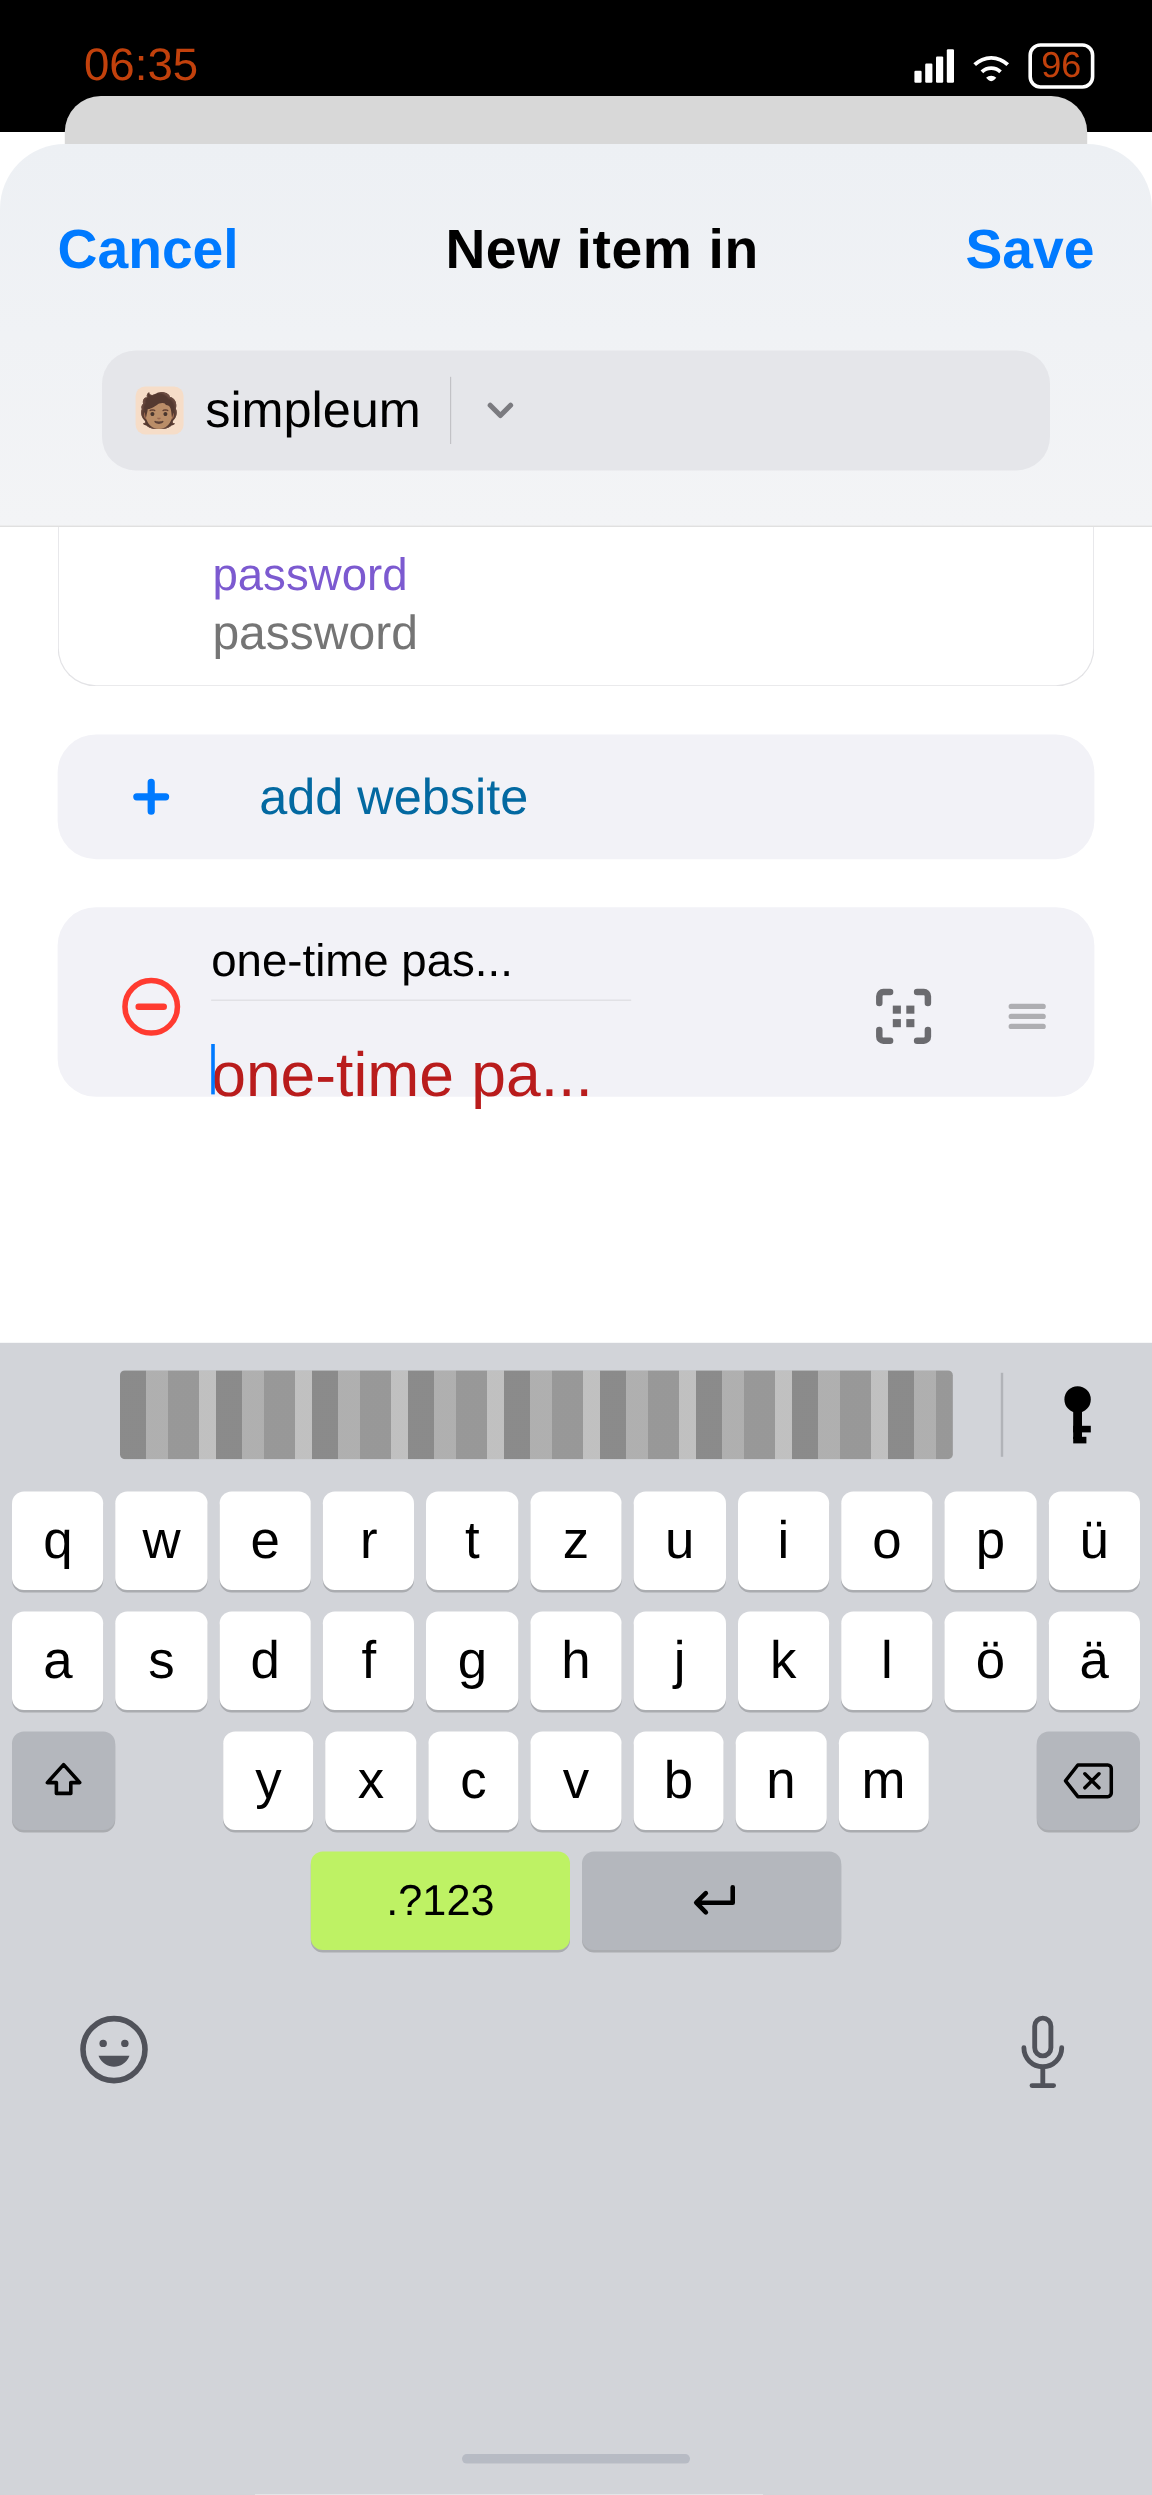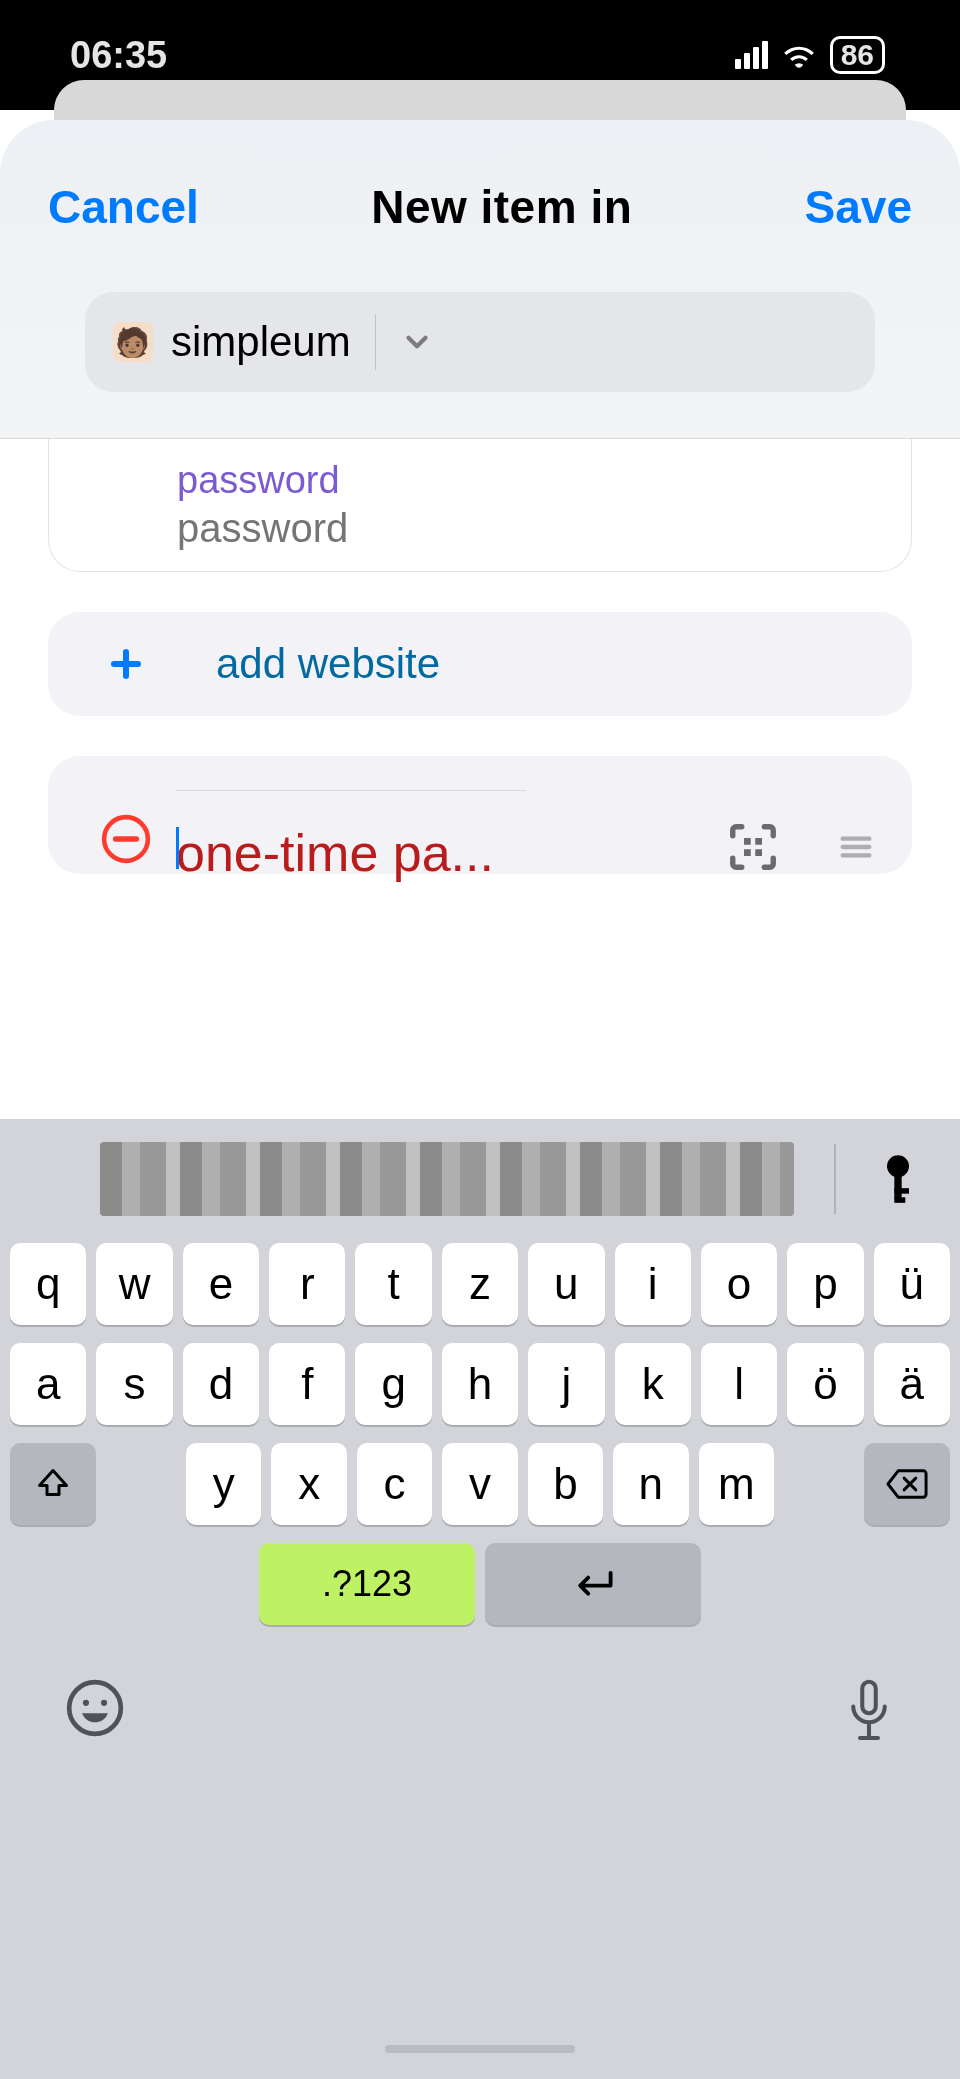--- a/index.html
+++ b/index.html
@@ -1,22 +1,22 @@
 <!DOCTYPE html>
 <html><head>
 <meta charset="utf-8">
 <style>
   * { margin:0; padding:0; box-sizing:border-box; -webkit-font-smoothing:antialiased; }
   html, body { width:960px; height:2079px; font-family:-apple-system,"SF Pro Text","Helvetica Neue",Arial,sans-serif; background:#fff; overflow:hidden; }
 
   
   .status-bar{
-    width:100%; height:110px; background:#000; color:#e5e5e5;
+    width:100%; height:110px; background:#000; color:#c2410c;
     display:flex; align-items:center; justify-content:space-between;
-    padding:0 75px 0 70px; font-size:38px; font-weight:700;
+    padding:0 48px 0 70px; font-size:38px; font-weight:400;
   }
   .status-right{ display:flex; align-items:center; gap:12px; }
   .signal-bars{ display:flex; align-items:flex-end; gap:3px; }
   .signal-bars span{ width:6px; background:#fff; border-radius:1px; }
   .signal-bars span:nth-child(1){height:10px;}
   .signal-bars span:nth-child(2){height:16px;}
   .signal-bars span:nth-child(3){height:22px;}
   .signal-bars span:nth-child(4){height:28px;}
   .batt{ border:3px solid #fff; border-radius:10px; padding:0 8px; font-size:30px; height:38px; display:flex; align-items:center; }
 
@@ -132,21 +132,21 @@
   <div class="status-right">
     <div class="signal-bars">
       <span></span>
         <span></span>
         <span></span>
         <span></span>
     </div>
     <svg width="38" height="30" viewBox="0 0 24 18" fill="none">
       <path d="M12 17c-.6 0-1.1-.2-1.5-.6l-1.2-1.2a4 4 0 0 1 5.4 0l-1.2 1.2c-.4.4-.9.6-1.5.6Zm-4.2-4.2-1.4-1.4a8 8 0 0 1 11.2 0l-1.4 1.4a6 6 0 0 0-8.4 0ZM4 9 2.6 7.6a13.4 13.4 0 0 1 18.8 0L20 9A11.4 11.4 0 0 0 4 9Z" fill="#fff"></path>
     </svg>
-    <span class="batt">86</span>
+    <span class="batt">96</span>
   </div>
 </div>
 
 <div class="outer-sheet"></div>
 
 <div class="sheet">
 
   <div class="sheet-head">
     <div class="nav-row">
       <span class="nav-cancel">Cancel</span>
@@ -189,20 +189,21 @@
 
     <div class="card flat2 otp-card">
       <div class="row">
         <div class="otp-remove">
           <svg width="50" height="50" viewBox="0 0 24 24" fill="none">
             <circle cx="12" cy="12" r="10.5" stroke="#ff3b30" stroke-width="2.2"></circle>
             <path d="M7 12h10" stroke="#ff3b30" stroke-width="2.6" stroke-linecap="round"></path>
           </svg>
         </div>
         <div class="otp-body">
+          <span class="otp-label">one-time pas...</span>
           <div class="otp-underline"></div>
           <div class="otp-input-wrap">
             <div class="otp-cursor"></div>
             <span class="otp-placeholder">one-time pa...</span>
           </div>
         </div>
         <div class="otp-icons">
           <svg width="54" height="54" viewBox="0 0 24 24" fill="none" stroke="#6b6b6f" stroke-width="2.4" stroke-linecap="round">
             <path d="M3 7V4.5A1.5 1.5 0 0 1 4.5 3H7M17 3h2.5A1.5 1.5 0 0 1 21 4.5V7M21 17v2.5a1.5 1.5 0 0 1-1.5 1.5H17M7 21H4.5A1.5 1.5 0 0 1 3 19.5V17"></path>
             <rect x="8" y="8" width="3" height="3" fill="#6b6b6f" stroke="none"></rect>

